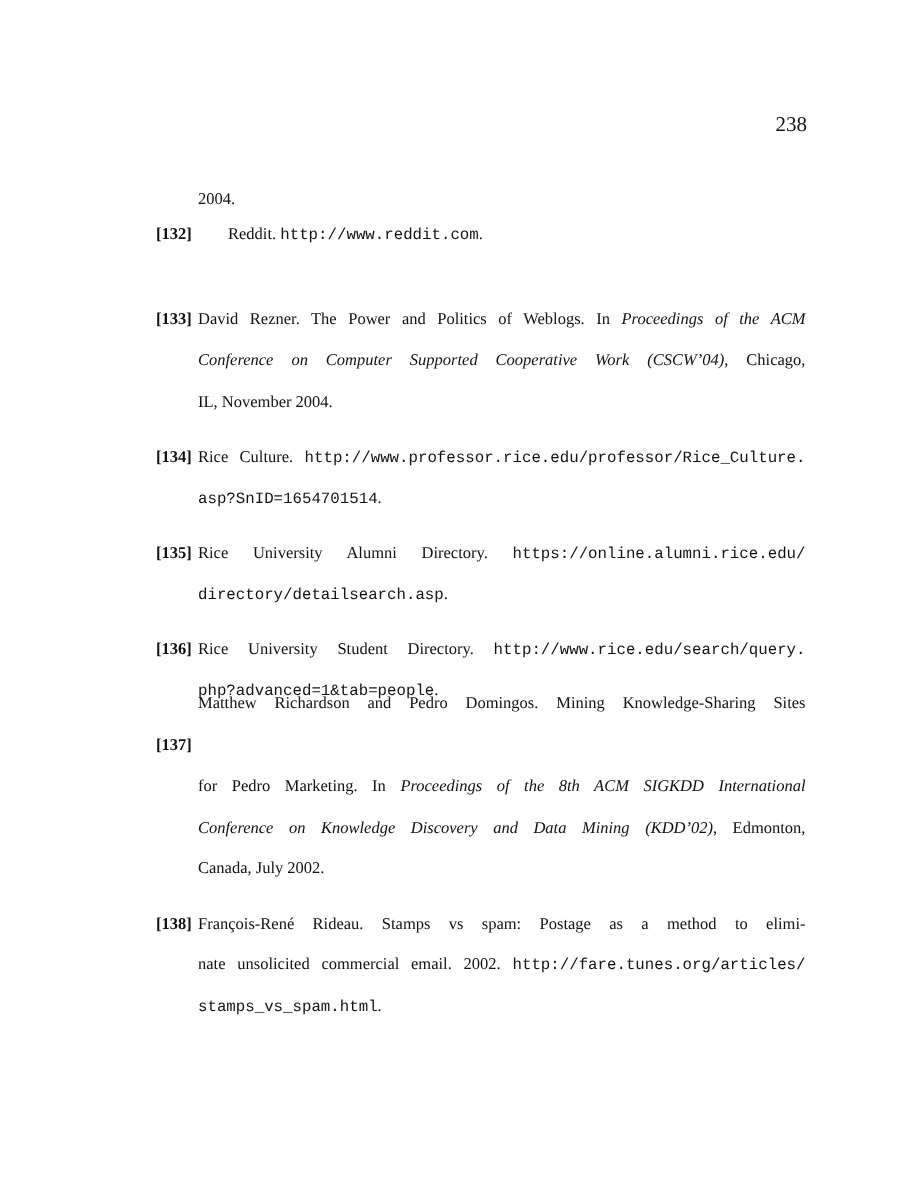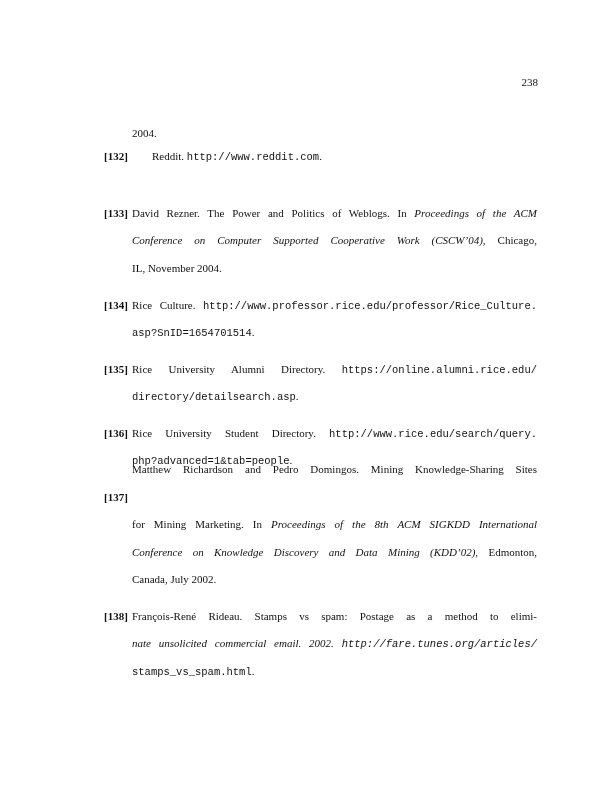--- a/index.html
+++ b/index.html
@@ -1,18 +1,18 @@
 <!DOCTYPE html>
 <html><head>
 <meta charset="utf-8">
 <style>
   html, body { margin: 0; padding: 0; background: #ffffff; }
   body { width: 612px; height: 792px; position: relative; overflow: hidden;
          font-family: "DejaVu Serif", "Liberation Serif", serif; color: #111; }
-  .page-number { position: absolute; top: 76px; right: 74px; font-size: 11px;
+  .page-number { position: absolute; top: 76px; right: 74px; font-size: 14px;
                  font-family: "Liberation Serif", serif; }
   .line { position: absolute; left: 0; font-size: 11px; white-space: nowrap;
           font-family: "Liberation Serif", serif; line-height: 14px; }
   .label { position: absolute; left: 104px; font-weight: bold; }
   .body-line { position: absolute; left: 132px; width: 405px; }
   .justify { text-align: justify; text-align-last: justify; white-space: normal; }
   .mono { font-family: "Liberation Mono", "DejaVu Sans Mono", monospace; font-size: 10.5px; }
   i { font-style: italic; }
 </style>
 </head>
@@ -42,23 +42,23 @@
       <div class="line body-line" style="top: 389px;"><span class="mono">directory/detailsearch.asp</span><span>.</span></div>
     </div>
     <div>
       <div class="line label" style="top: 426px;">[136]</div>
       <div class="line body-line justify" style="top: 426px;"><span>Rice University Student Directory.  </span><span class="mono">http://www.rice.edu/search/query.</span></div>
       <div class="line body-line" style="top: 453px;"><span class="mono">php?advanced=1&amp;tab=people</span><span>.</span></div>
     </div>
     <div>
       <div class="line label" style="top: 490px;">[137]</div>
       <div class="line body-line justify" style="top: 462px;"><span>Matthew Richardson and Pedro Domingos.  Mining Knowledge-Sharing Sites</span></div>
-      <div class="line body-line justify" style="top: 517px;"><span>for Mining Marketing.  In </span><i>Proceedings of the 8th ACM SIGKDD International</i></div>
+      <div class="line body-line justify" style="top: 517px;"><span>for Pedro Marketing.  In </span><i>Proceedings of the 8th ACM SIGKDD International</i></div>
       <div class="line body-line justify" style="top: 545px;"><i>Conference on Knowledge Discovery and Data Mining (KDD’02)</i><span>, Edmonton,</span></div>
       <div class="line body-line" style="top: 572px;"><span>Canada, July 2002.</span></div>
     </div>
     <div>
       <div class="line label" style="top: 609px;">[138]</div>
       <div class="line body-line justify" style="top: 609px;"><span>François-René Rideau.  Stamps vs spam:  Postage as a method to elimi-</span></div>
-      <div class="line body-line justify" style="top: 636px; font-style: italic;"><span>nate unsolicited commercial email. 2002. </span><span class="mono">http://fare.tunes.org/articles/</span></div>
+      <div class="line body-line justify" style="top: 636px;"><span>nate unsolicited commercial email. 2002. </span><span class="mono">http://fare.tunes.org/articles/</span></div>
       <div class="line body-line" style="top: 664px;"><span class="mono">stamps_vs_spam.html</span><span>.</span></div>
     </div>
   </div>
 
 </body></html>

